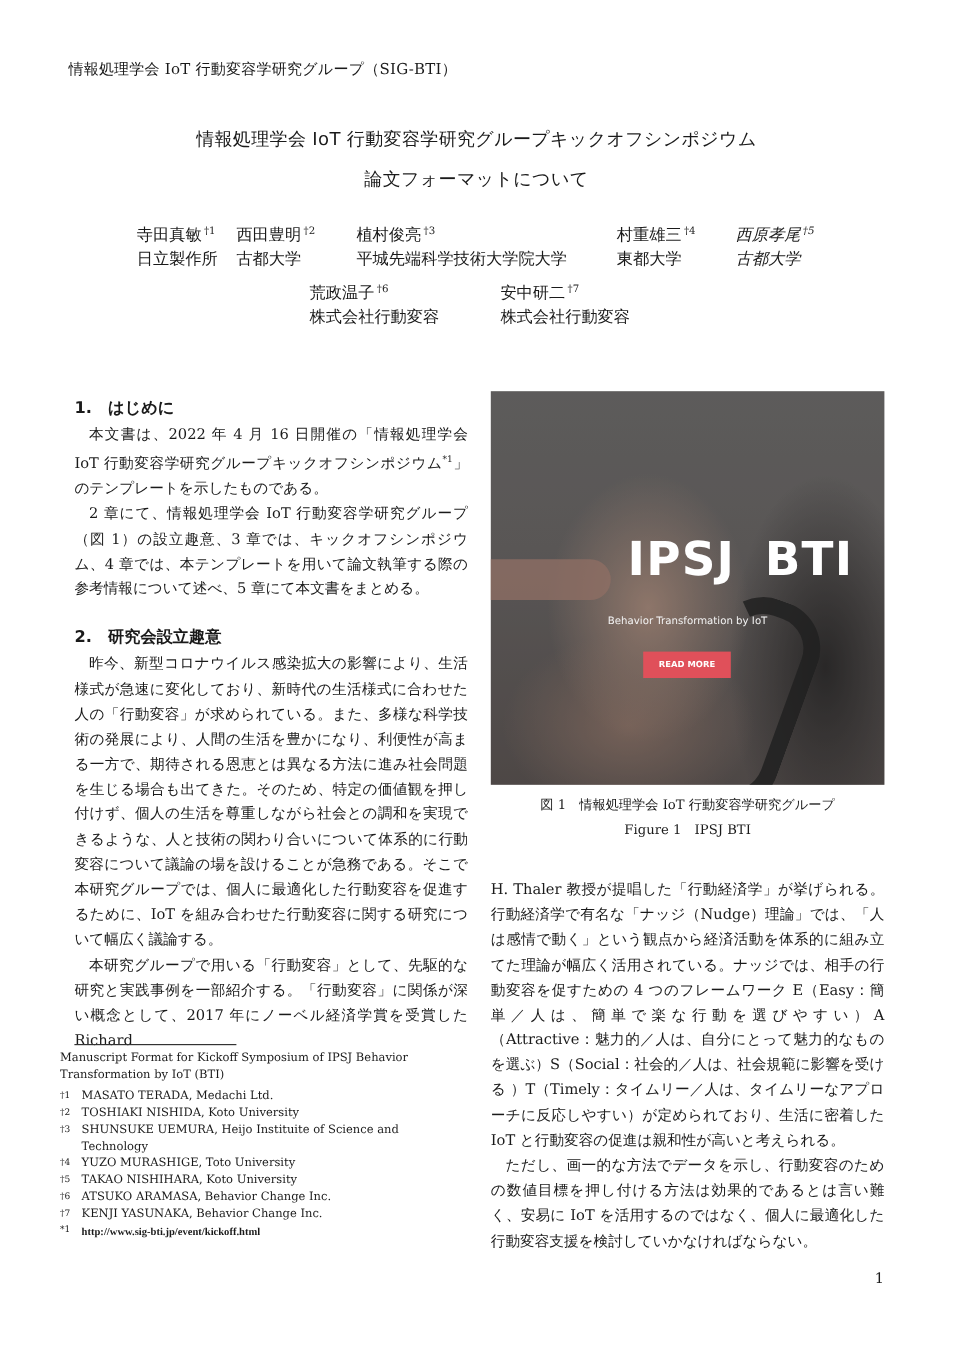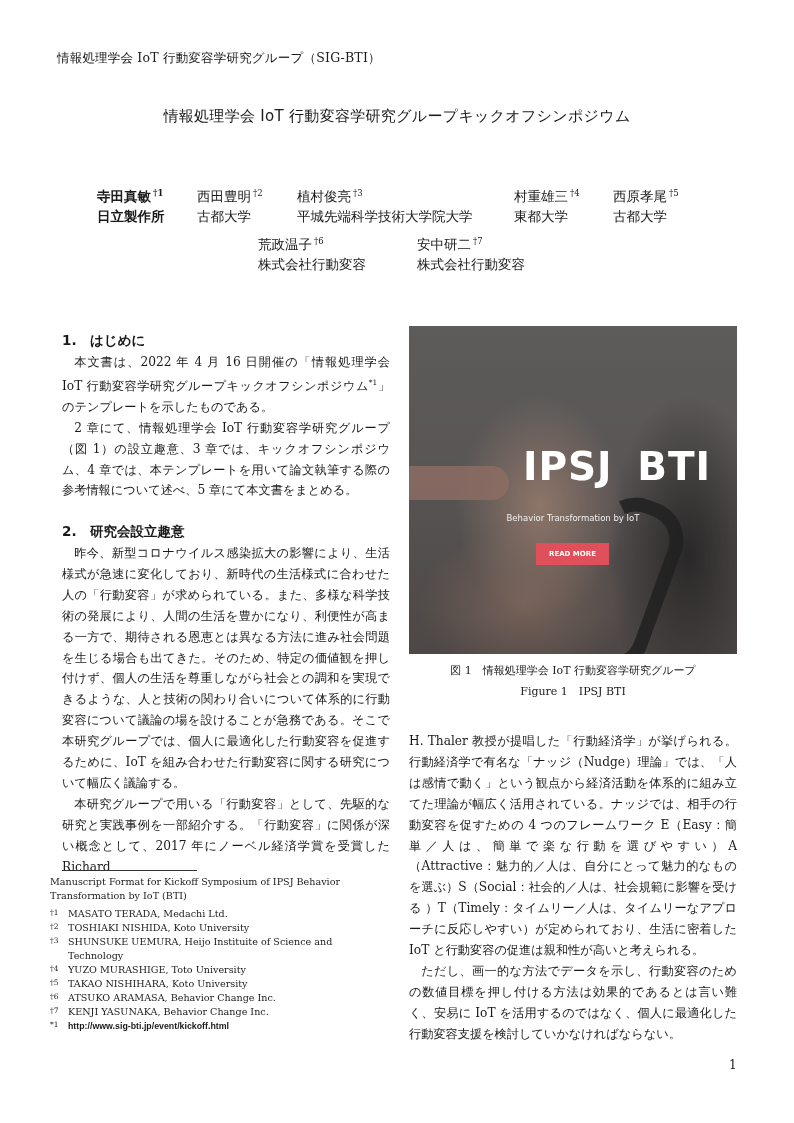--- a/index.html
+++ b/index.html
@@ -39,21 +39,21 @@
       border-top: 1px solid #333;
     }
     .footnotes {
       position: absolute; left: 50px; top: 875px; width: 328px;
       font-size: 9.6px; line-height: 14px;
     }
     .footnotes .fn-title { margin-bottom: 4px; }
     .fn-row { display: flex; }
     .fn-mark { width: 18px; flex: none; font-size: 7.5px; line-height: 10px; padding-top: 1px; }
     .fn-text { flex: 1; }
-    .fn-url { font-family: Liberation Sans, sans-serif; font-size: 8.8px; font-weight: bold; }
+    .fn-url { font-family: Liberation Serif, serif; font-size: 8.8px; font-weight: bold; }
     .figure {
       position: absolute; left: 409px; top: 326px; width: 328px; height: 328px;
       overflow: hidden;
       background:
         radial-gradient(ellipse 120px 160px at 40% 55%, #b09080 0%, rgba(176,144,128,0) 70%),
         radial-gradient(ellipse 150px 110px at 35% 85%, #8f7468 0%, rgba(143,116,104,0) 70%),
         radial-gradient(ellipse 100px 200px at 85% 70%, #2a2828 0%, rgba(42,40,40,0) 80%),
         linear-gradient(180deg, #6f6d6c 0%, #6a6665 40%, #5a5250 100%);
     }
     .figure .overlay { position: absolute; inset: 0; background: rgba(40,40,40,0.25); }
@@ -87,39 +87,40 @@
     }
     .page-number { position: absolute; left: 729px; top: 1058px; font-size: 12px; }
   </style>
 </head>
 <body>
 
 <div class="running-head">情報処理学会 IoT 行動変容学研究グループ（SIG-BTI）</div>
 
 <div class="title">
   <div>情報処理学会 IoT 行動変容学研究グループキックオフシンポジウム</div>
+  <div>論文フォーマットについて</div>
 </div>
 
-<div class="author" style="left:97px; top:183px;font-weight:bold;">
+<div class="author" style="left:114px; top:183px;">
   <div><span>寺田真敏</span><sup>†1</sup></div>
   <div>日立製作所</div>
 </div>
 <div class="author" style="left:197px; top:183px;">
   <div><span>西田豊明</span><sup>†2</sup></div>
   <div>古都大学</div>
 </div>
 <div class="author" style="left:297px; top:183px;">
   <div><span>植村俊亮</span><sup>†3</sup></div>
   <div>平城先端科学技術大学院大学</div>
 </div>
 <div class="author" style="left:514px; top:183px;">
   <div><span>村重雄三</span><sup>†4</sup></div>
   <div>東都大学</div>
 </div>
-<div class="author" style="left:613px; top:183px;">
+<div class="author" style="left:613px; top:183px;font-style:italic;">
   <div><span>西原孝尾</span><sup>†5</sup></div>
   <div>古都大学</div>
 </div>
 
 <div class="author" style="left:258px; top:231px;">
   <div><span>荒政温子</span><sup>†6</sup></div>
   <div>株式会社行動変容</div>
 </div>
 <div class="author" style="left:405px; top:231px;margin-left:12px;">
   <div><span>安中研二</span><sup>†7</sup></div>

